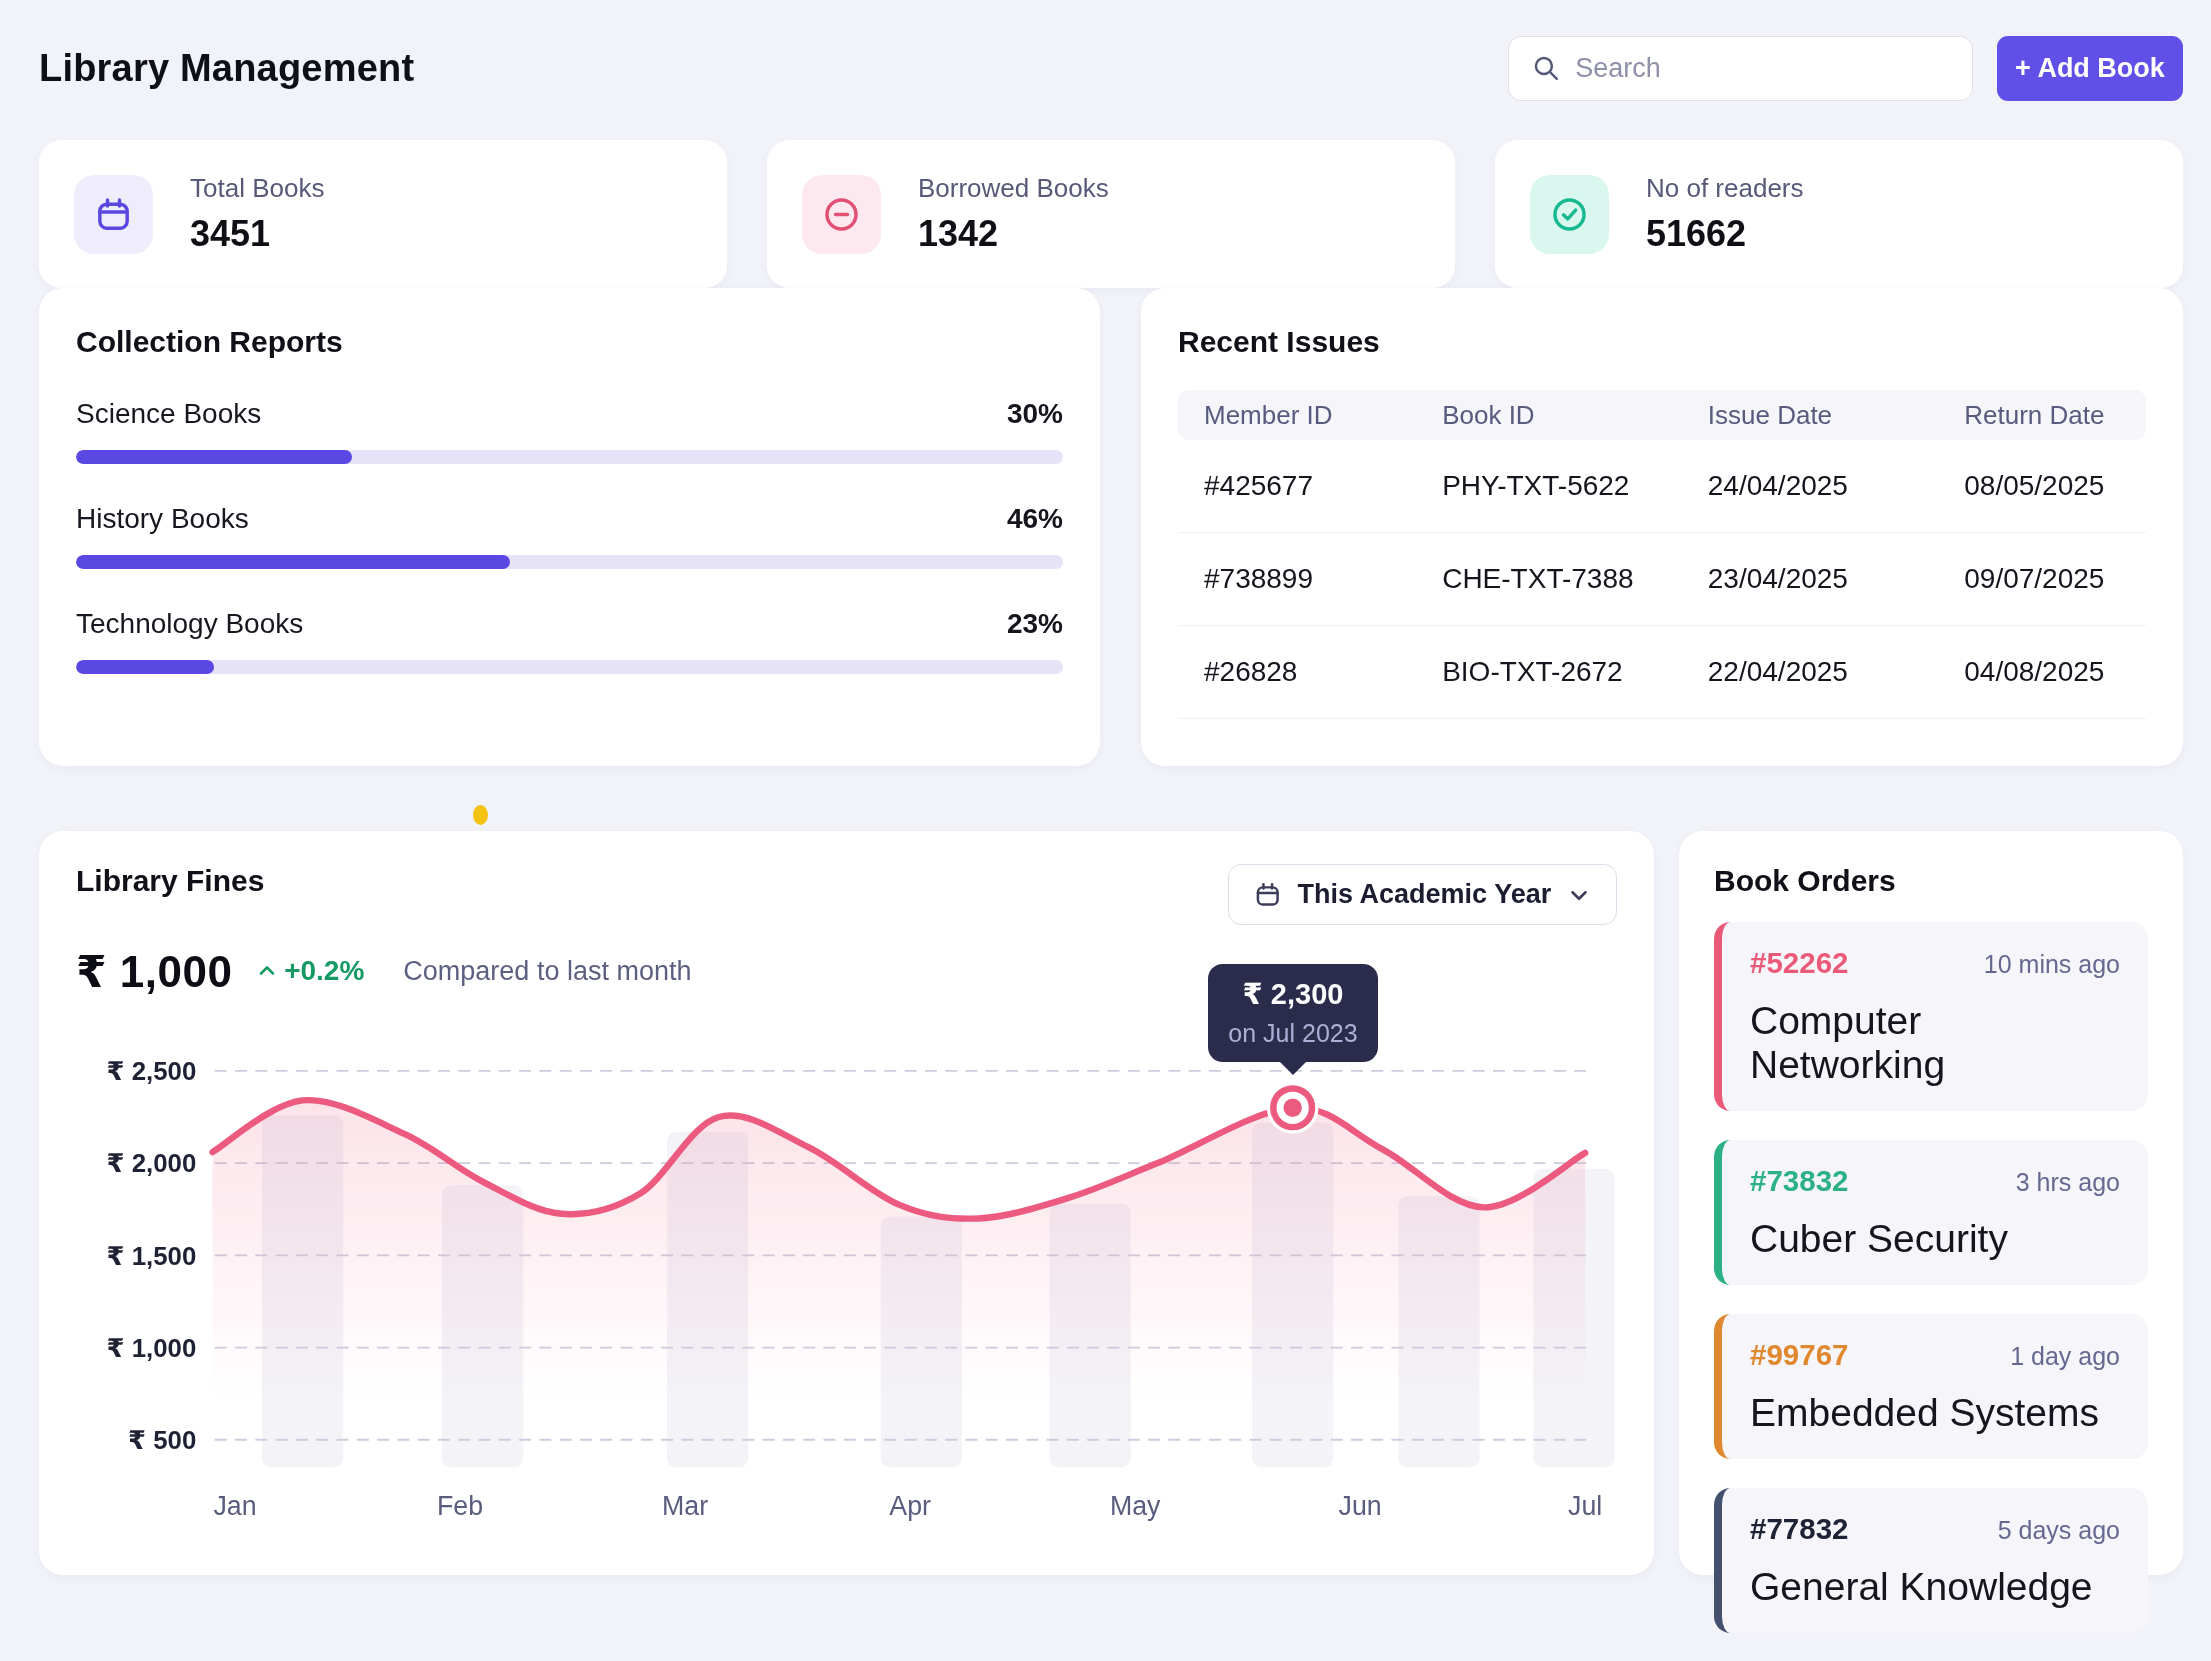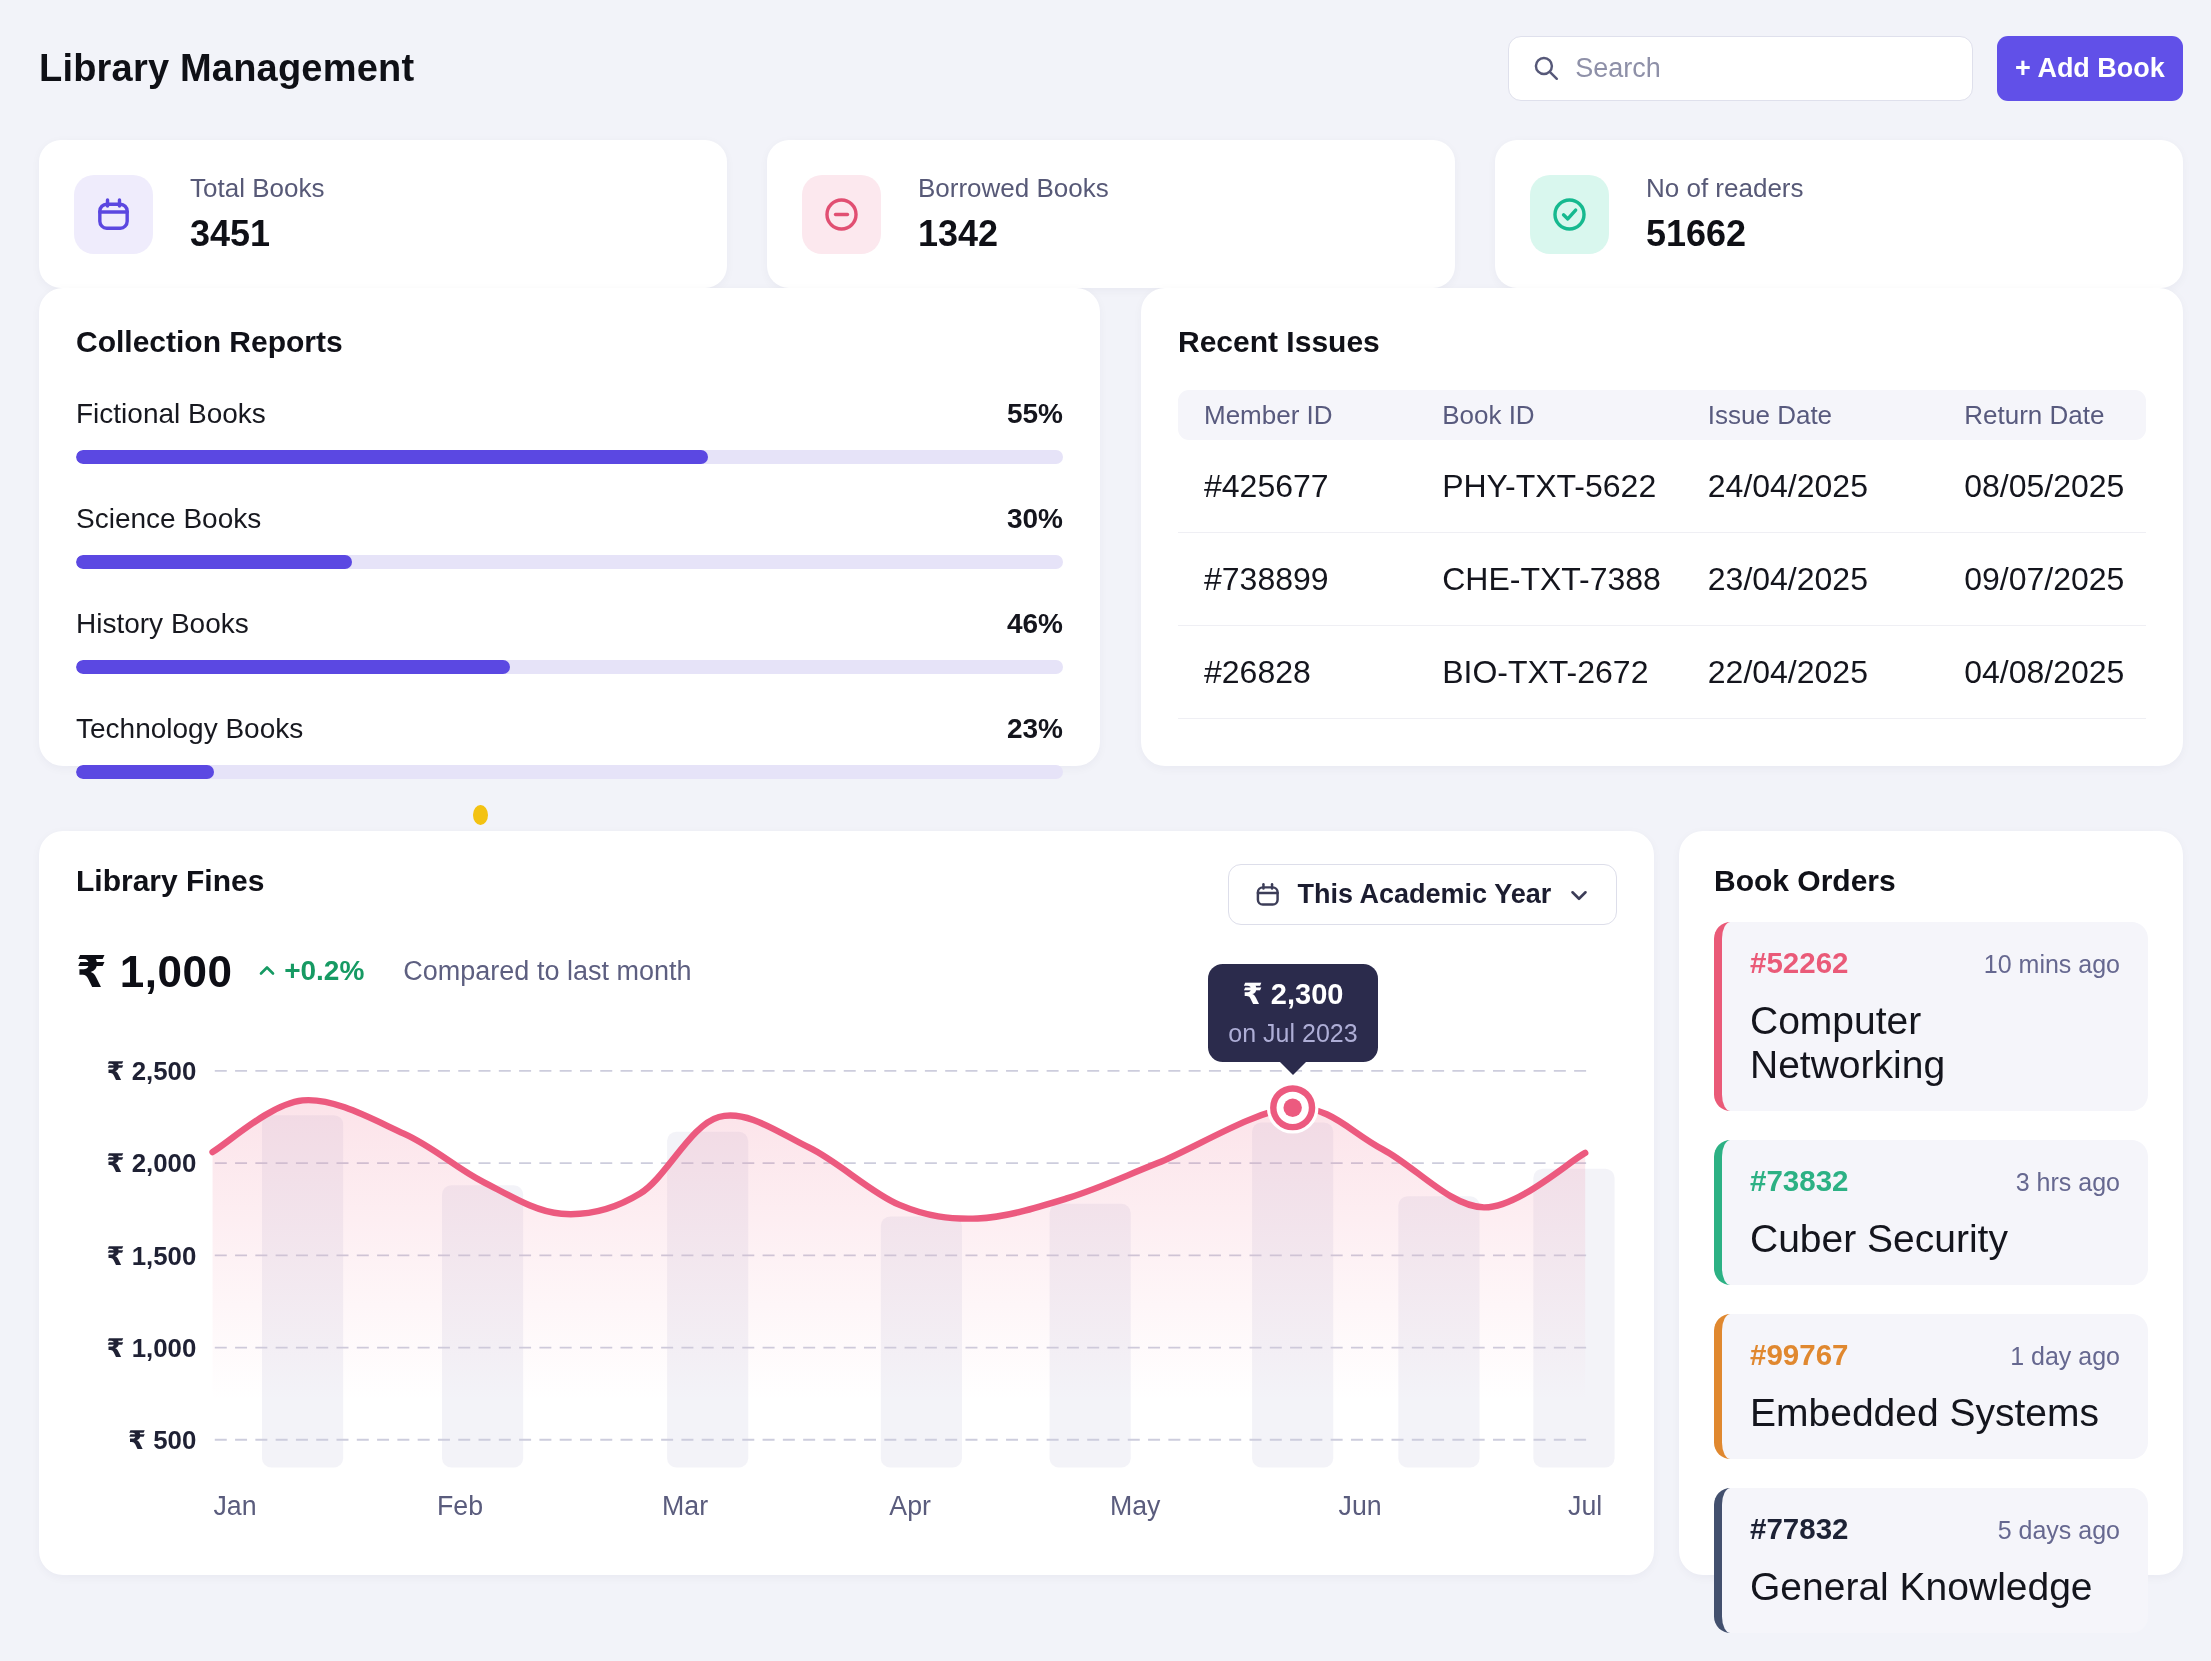--- a/index.html
+++ b/index.html
@@ -56,21 +56,21 @@
 
   .issues { padding:37px; height:478px; }
   .issues-table { margin-top:31px; }
   .tbl-head {
     display:grid; grid-template-columns:26% 29% 28% 17%; align-items:center;
     background:#f5f5fa; border-radius:11px; height:50px; padding:0 26px;
     font-size:26px; color:#585a7e;
   }
   .tbl-row {
     display:grid; grid-template-columns:26% 29% 28% 17%; align-items:center;
-    height:93px; padding:0 26px; font-size:32px; color:#14151d;
+    height:93px; padding:0 26px; font-size:28px; color:#14151d;
     border-bottom:1.8px solid #efeff4;
   }
 
   
   .bottom { display:grid; grid-template-columns:1615px 1fr; gap:25px; }
 
   .fines { padding:33px 37px; height:744px; }
   .fines-head { display:flex; justify-content:space-between; align-items:flex-start; height:61px; }
   .period-btn {
     display:flex; align-items:center; gap:14.8px; height:61px; padding:0 24px;
@@ -164,29 +164,20 @@
         <div class="stat-value">51662</div>
       </div>
     </div>
   </div>
 
   <div class="mid">
 
     <div class="card collection">
       <div class="section-title">Collection Reports</div>
 
-      <div class="progress-item">
-        <div class="progress-head">
-          <span class="progress-label">Fictional Books</span>
-          <span class="progress-pct">55%</span>
-        </div>
-        <div class="progress-track">
-          <div class="progress-fill" style="width: 64%;"></div>
-        </div>
-      </div>
       <div class="progress-item">
         <div class="progress-head">
           <span class="progress-label">Science Books</span>
           <span class="progress-pct">30%</span>
         </div>
         <div class="progress-track">
           <div class="progress-fill" style="width: 28%;"></div>
         </div>
       </div>
       <div class="progress-item">

